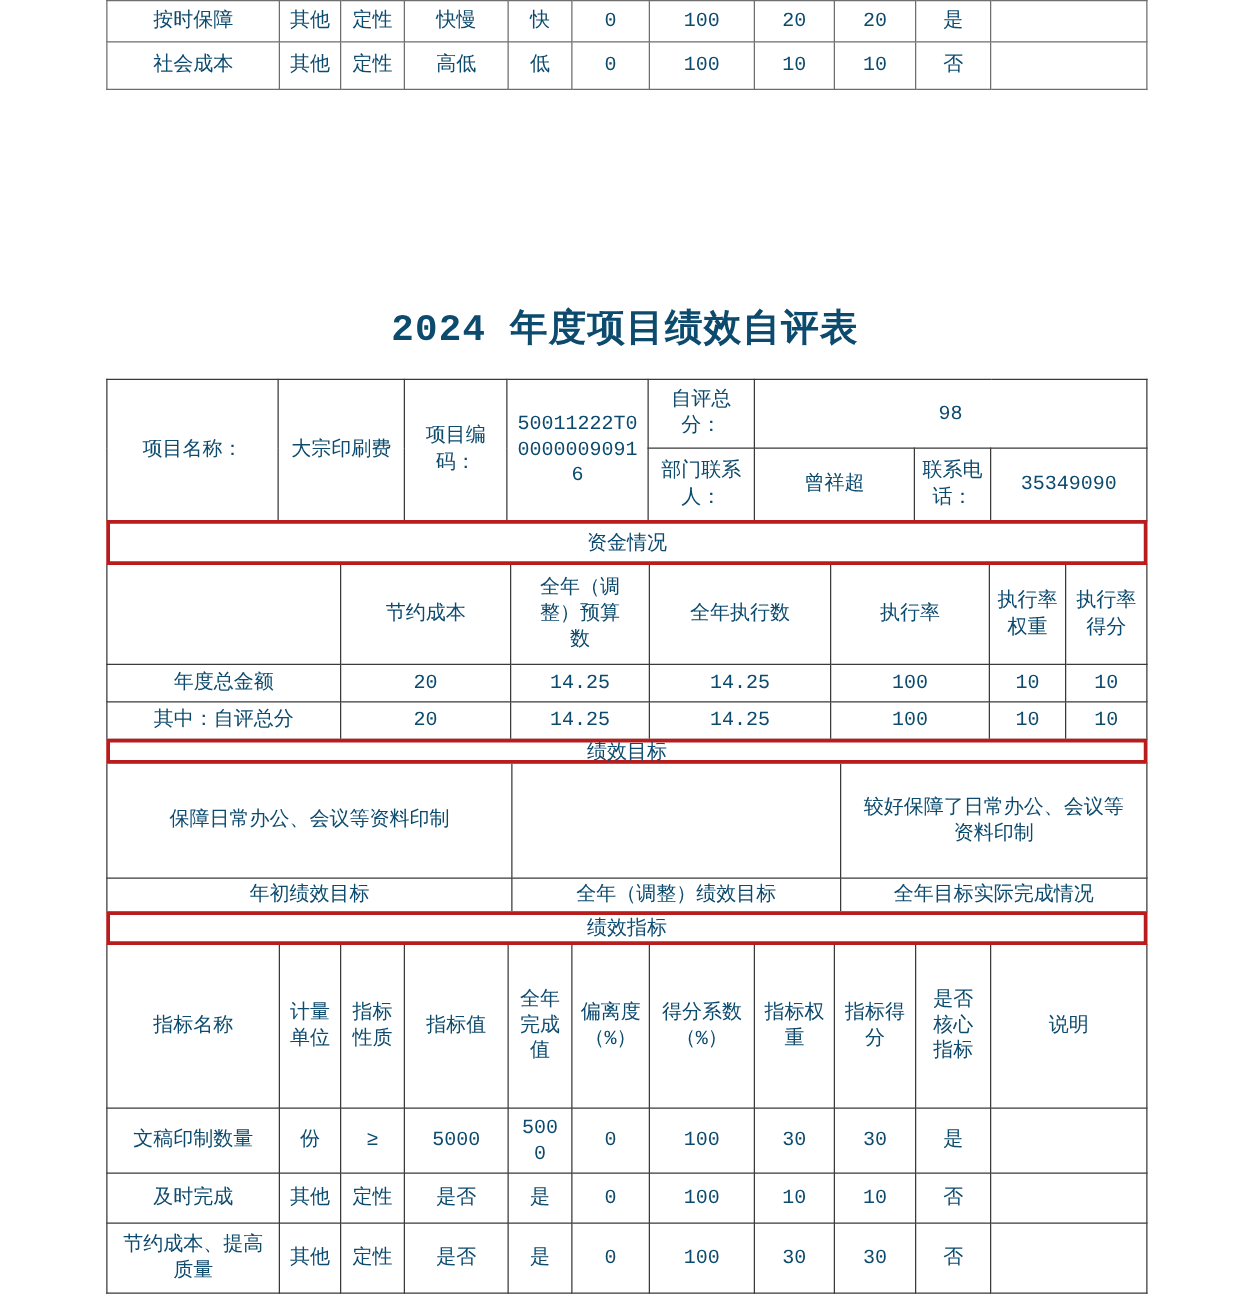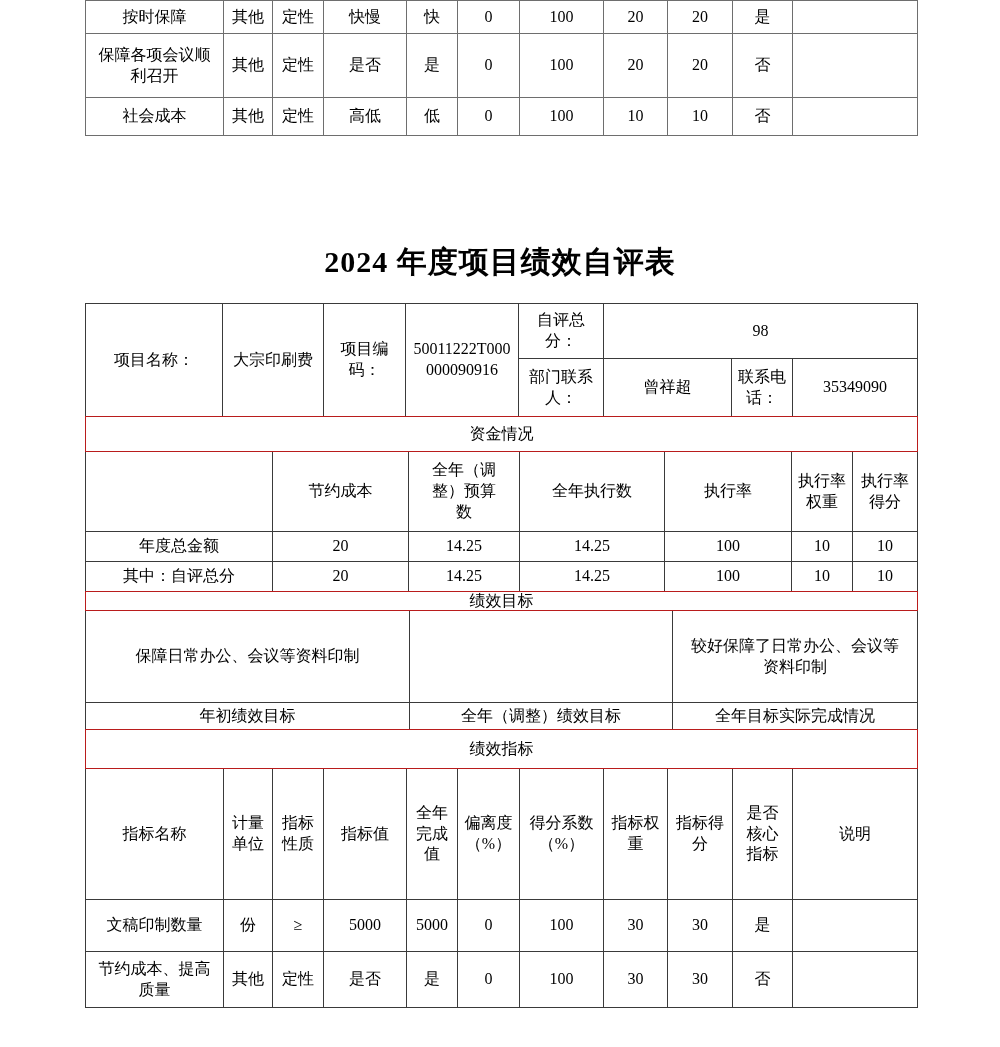--- a/index.html
+++ b/index.html
@@ -1,37 +1,37 @@
 <!DOCTYPE html>
 <html><head>
 <meta charset="utf-8">
 <style>
   html,body{margin:0;padding:0;background:#ffffff;}
   .page{
     position:relative;width:1000px;height:1047px;overflow:hidden;
-    background:#ffffff;color:#000000;
-    font-family:Liberation Serif, serif;
+    background:#ffffff;color:#0c4a6e;
+    font-family:Liberation Mono, monospace;
   }
   table.tbl{border-collapse:collapse;table-layout:fixed;width:832px;margin-top:-1px;}
   td{
     border:1px solid #3a3a3a;text-align:center;vertical-align:middle;
     padding:2px 6px;font-size:16px;line-height:1.3;overflow:hidden;
     word-wrap:break-word;
   }
   table.top-tbl{position:absolute;left:85px;top:0;margin-top:0;}
   table.top-tbl td{border-color:#6e6e6e;}
   .title{
     position:absolute;top:242px;left:0;width:100%;text-align:center;
     font-size:30px;font-weight:bold;letter-spacing:1px;
   }
   .main{position:absolute;left:85px;top:303px;}
   .main table.first{margin-top:0;}
   .bar{
     box-sizing:border-box;width:833px;margin-top:-1px;
-    border:1px solid #b91c1c;display:flex;align-items:center;justify-content:center;
+    border:3px solid #b91c1c;display:flex;align-items:center;justify-content:center;
     font-size:16px;background:#fff;position:relative;z-index:2;
   }
   .code{word-break:break-all;}
   .padw{padding:2px 16px;}
   .goalcell{padding:2px 12px;}
 </style>
 </head>
 <body>
 
 <div class="page">
@@ -57,33 +57,20 @@
         <td>定性</td>
         <td>快慢</td>
         <td>快</td>
         <td>0</td>
         <td>100</td>
         <td>20</td>
         <td>20</td>
         <td>是</td>
         <td></td>
       </tr>
-      <tr style="height:64px">
-        <td style="padding:2px 8px">保障各项会议顺利召开</td>
-        <td>其他</td>
-        <td>定性</td>
-        <td>是否</td>
-        <td>是</td>
-        <td>0</td>
-        <td>100</td>
-        <td>20</td>
-        <td>20</td>
-        <td>否</td>
-        <td></td>
-      </tr>
       <tr style="height:38px">
         <td>社会成本</td>
         <td>其他</td>
         <td>定性</td>
         <td>高低</td>
         <td>低</td>
         <td>0</td>
         <td>100</td>
         <td>10</td>
         <td>10</td>
@@ -182,21 +169,21 @@
           <td class="goalcell">较好保障了日常办公、会议等资料印制</td>
         </tr>
         <tr style="height:27px">
           <td>年初绩效目标</td>
           <td>全年（调整）绩效目标</td>
           <td>全年目标实际完成情况</td>
         </tr>
       </tbody>
     </table>
 
-    <div class="bar" style="height:40px">绩效指标</div>
+    <div class="bar" style="height:27px">绩效指标</div>
     <table class="tbl">
       <colgroup>
         <col style="width:138px">
           <col style="width:49px">
           <col style="width:51px">
           <col style="width:83px">
         <col style="width:51px">
           <col style="width:62px">
           <col style="width:84px">
           <col style="width:64px">
@@ -224,20 +211,33 @@
           <td>≥</td>
           <td>5000</td>
           <td>5000</td>
           <td>0</td>
           <td>100</td>
           <td>30</td>
           <td>30</td>
           <td>是</td>
           <td></td>
         </tr>
+        <tr style="height:40px">
+          <td>及时完成</td>
+          <td>其他</td>
+          <td>定性</td>
+          <td>是否</td>
+          <td>是</td>
+          <td>0</td>
+          <td>100</td>
+          <td>10</td>
+          <td>10</td>
+          <td>否</td>
+          <td></td>
+        </tr>
         <tr style="height:56px">
           <td style="padding:2px 8px">节约成本、提高质量</td>
           <td>其他</td>
           <td>定性</td>
           <td>是否</td>
           <td>是</td>
           <td>0</td>
           <td>100</td>
           <td>30</td>
           <td>30</td>

